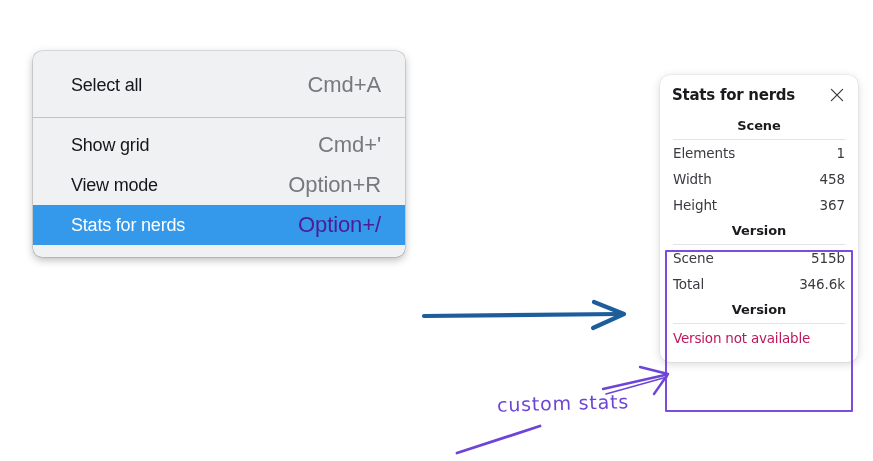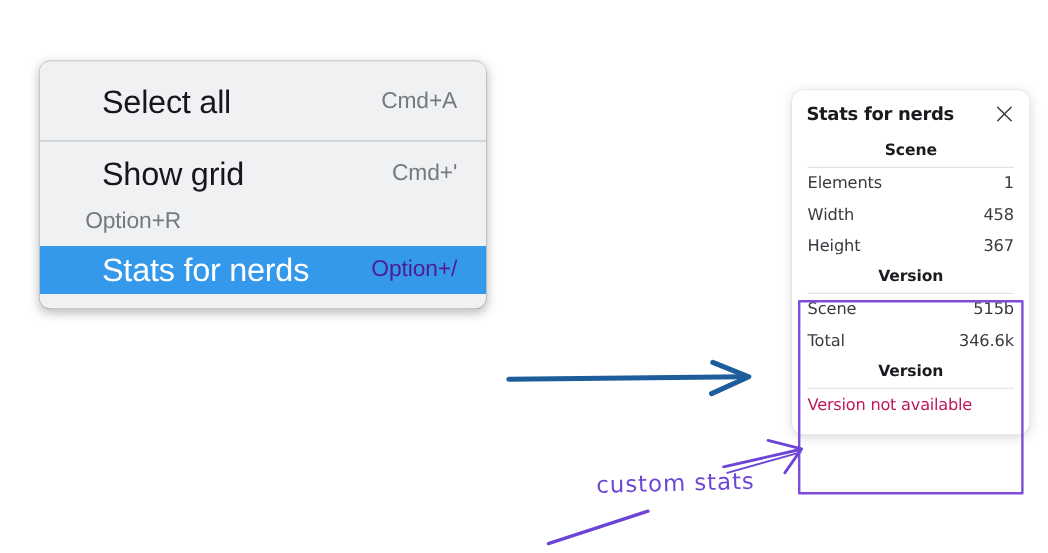--- a/index.html
+++ b/index.html
@@ -41,28 +41,27 @@
   .menu-item {
     display: flex;
     align-items: center;
     justify-content: space-between;
     height: 40px;
     padding: 0 24px 0 38px;
     box-sizing: border-box;
     cursor: default;
   }
   .menu-item .label {
-    font-size: 27px;
+    font-size: 18px;
     color: #15171a;
     letter-spacing: -0.2px;
     white-space: nowrap;
-    margin-left: 14px;
   }
   .menu-item .shortcut {
-    font-size: 19px;
+    font-size: 22px;
     color: #76797e;
     letter-spacing: -0.1px;
     white-space: nowrap;
   }
   .menu-item.selected {
     background: #3498eb;
   }
   .menu-item.selected .label { color: #ffffff; }
   .menu-item.selected .shortcut { color: #4c1d95; }
 
@@ -176,20 +175,21 @@
   </div>
 
   <div class="menu-divider"></div>
 
   <div class="menu-group group-bottom">
     <div class="menu-item">
       <span class="label">Show grid</span>
       <span class="shortcut">Cmd+'</span>
     </div>
     <div class="menu-item">
+      <span class="label">View mode</span>
       <span class="shortcut">Option+R</span>
     </div>
     <div class="menu-item selected">
       <span class="label">Stats for nerds</span>
       <span class="shortcut">Option+/</span>
     </div>
   </div>
 
 </div>
 

